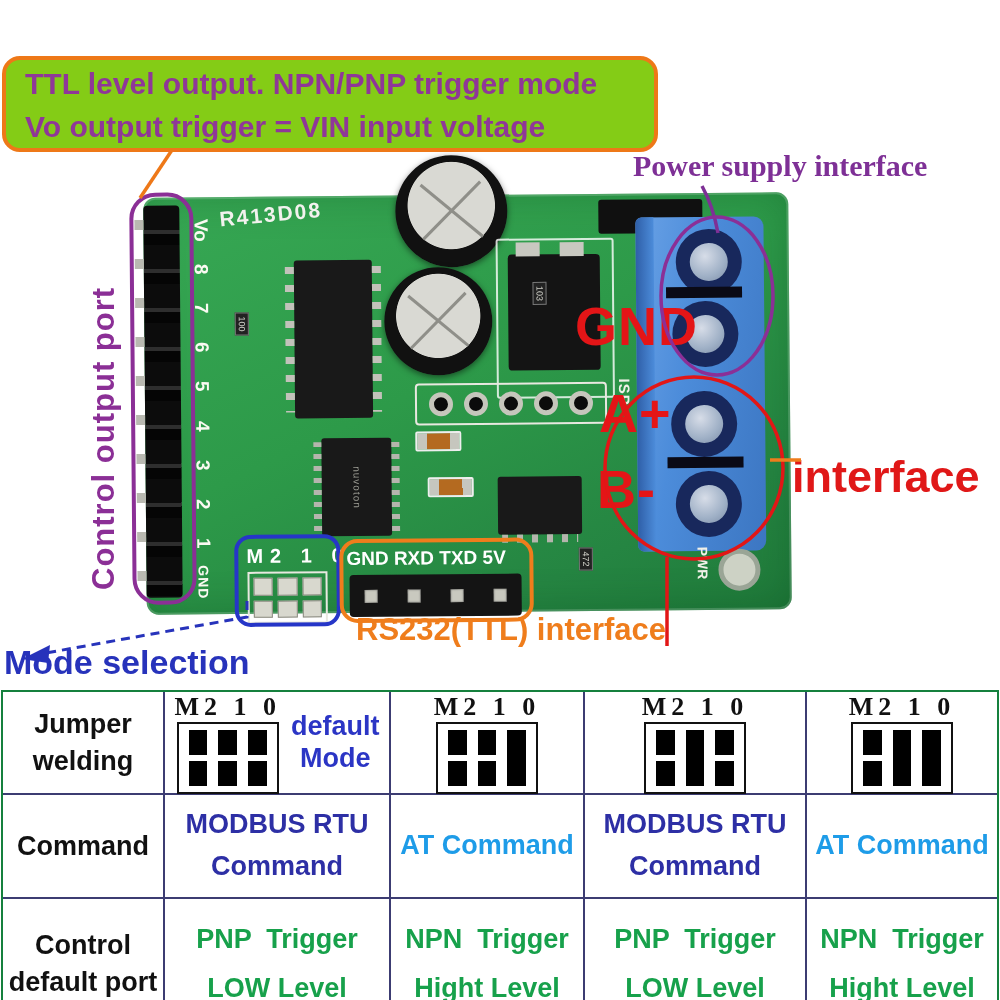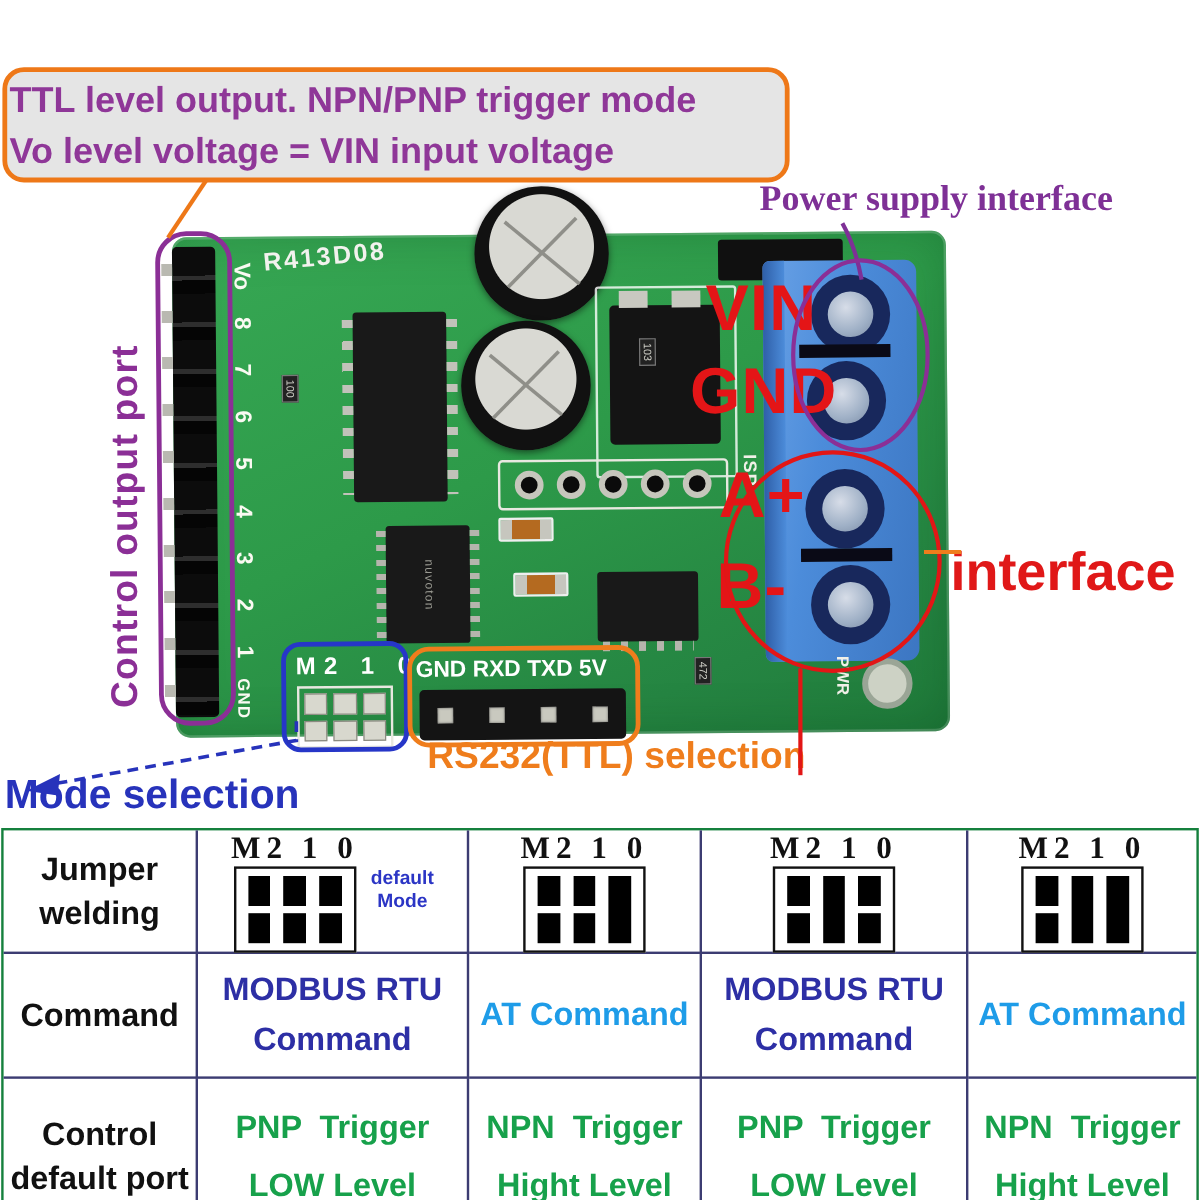--- a/index.html
+++ b/index.html
@@ -2,21 +2,21 @@
 <html><head>
 <meta charset="utf-8">
 <style>
   html,body{margin:0;padding:0;background:#fff;}
   #stage{position:relative;width:1000px;height:1000px;background:#fff;overflow:hidden;
          font-family:"Liberation Sans",sans-serif;}
   #stage *{box-sizing:border-box;}
 
   
   .banner{position:absolute;left:2px;top:56px;width:656px;height:96px;
-          border:4px solid #ee7818;border-radius:18px;padding:2px 2px;background:#e5e5e5;z-index:6;}
+          border:4px solid #ee7818;border-radius:18px;padding:2px 19px;background:#84cc16;z-index:6;}
   .banner div{font-size:30px;font-weight:700;color:#8f3798;line-height:43px;white-space:nowrap;}
   .lab-power{position:absolute;left:633px;top:149px;font-size:30px;font-weight:700;color:#7e3096;z-index:6;white-space:nowrap;font-family:Liberation Serif, serif;}
   .lab-ctl{position:absolute;left:86px;top:198px;height:392px;writing-mode:vertical-rl;
            transform:rotate(180deg);font-size:31px;font-weight:700;color:#8b2f96;z-index:6;letter-spacing:1px;}
   .lab-rs485-1{position:absolute;left:799px;top:406px;font-size:35px;font-weight:700;color:#e01818;z-index:6;}
   .lab-rs485-2{position:absolute;left:792px;top:451px;font-size:45px;font-weight:700;color:#e01818;z-index:6;}
   .lab-rs232{position:absolute;left:356px;top:612px;font-size:31px;font-weight:700;color:#ef7d1c;z-index:6;white-space:nowrap;}
   .lab-mode{position:absolute;left:4px;top:643px;font-size:34px;font-weight:700;color:#2733bb;z-index:6;}
 
   
@@ -110,43 +110,42 @@
         display:flex;align-items:center;justify-content:center;text-align:center;}
   .cell.last{border-right:none;} .cell.bot{border-bottom:none;}
   .rowlab{font-size:27px;font-weight:700;color:#111;line-height:1.35;white-space:pre-wrap;}
   .jcfg{display:flex;align-items:center;gap:10px;}
   .jwrap{display:flex;flex-direction:column;align-items:center;}
   .jtitle{font-family:"Liberation Serif",serif;font-weight:700;font-size:26px;letter-spacing:5px;color:#111;white-space:nowrap;}
   .jbox{width:102px;height:72px;border:2px solid #111;background:#fff;display:flex;gap:11px;
         justify-content:center;padding:6px 10px;}
   .jcol{display:flex;flex-direction:column;justify-content:space-between;width:21px;}
   .jpad{height:25px;background:#000;} .jbar{height:100%;background:#000;}
-  .jnote{color:#2b35c5;font-weight:700;font-size:16px;line-height:1.15;white-space:pre-wrap;text-align:center;}
+  .jnote{color:#2b35c5;font-weight:700;font-size:27px;line-height:1.15;white-space:pre-wrap;text-align:center;}
   .jnote:empty{display:none;}
   .cmd{font-weight:700;font-size:27px;line-height:1.55;white-space:pre-wrap;}
   .cmd.modbus{color:#2d2fa5;} .cmd.at{color:#1e9ce8;}
   .ctl{color:#17a14b;font-weight:700;font-size:27px;line-height:1.8;white-space:pre-wrap;}
 </style>
 </head>
 <body>
 
 <div id="stage">
 
   <div class="banner">
     <div>TTL level output. NPN/PNP trigger mode</div>
-    <div>Vo level voltage = VIN input voltage</div>
+    <div>Vo output trigger = VIN input voltage</div>
   </div>
 
   <div class="lab-power">Power supply interface</div>
   <div class="lab-ctl">Control output port</div>
   <div class="lab-rs485-2">interface</div>
-  <div class="lab-rs232">RS232(TTL) selection</div>
+  <div class="lab-rs232">RS232(TTL) interface</div>
   <div class="lab-mode">Mode selection</div>
 
-  <div class="tname t0">VIN</div>
   <div class="tname t1">GND</div>
   <div class="tname t2">A+</div>
   <div class="tname t3">B-</div>
 
   <div class="pcb">
     <div class="hdr-left"></div>
     <div class="outl-purple"></div>
     <div class="silk-model">R413D08</div>
     <div class="pins" id="pins">
         <span>Vo</span>

